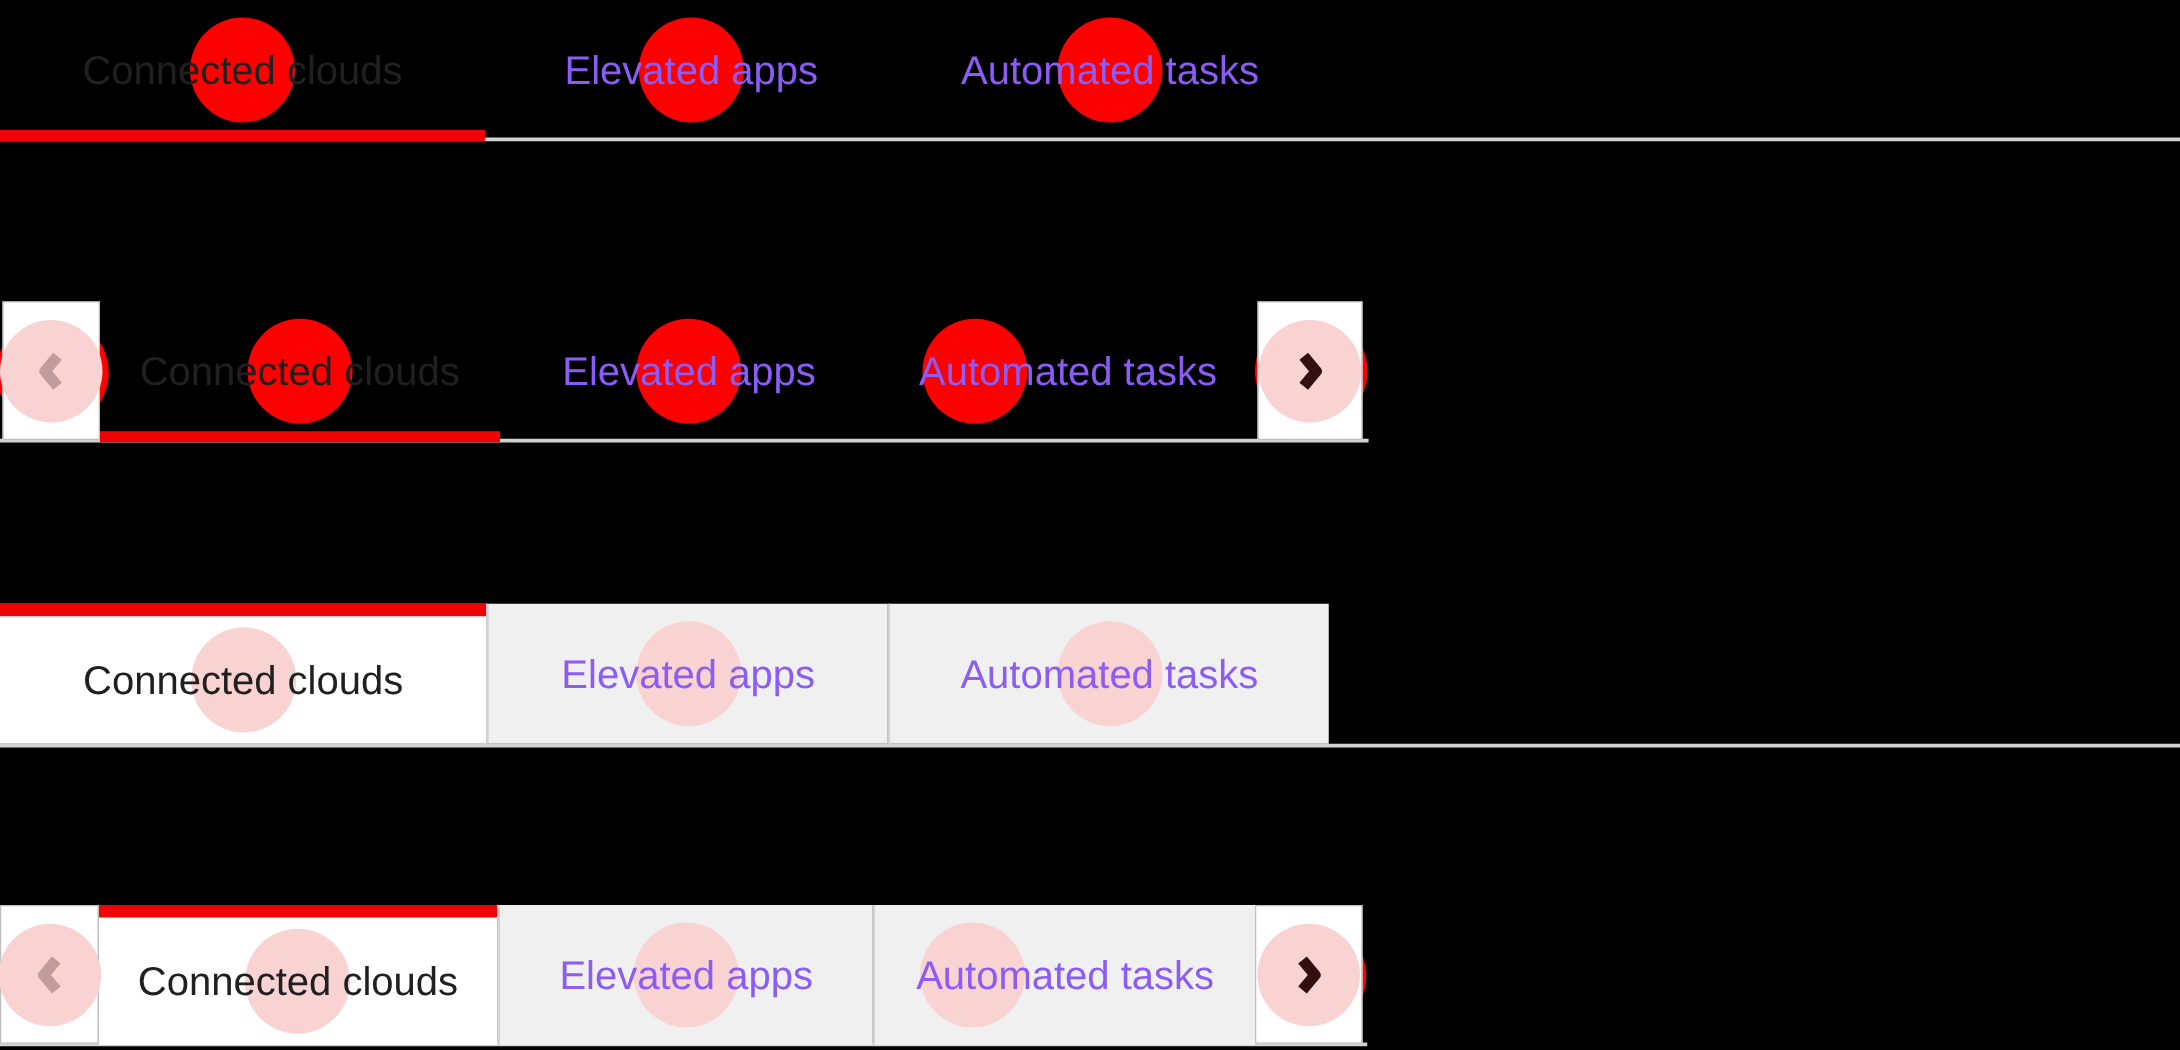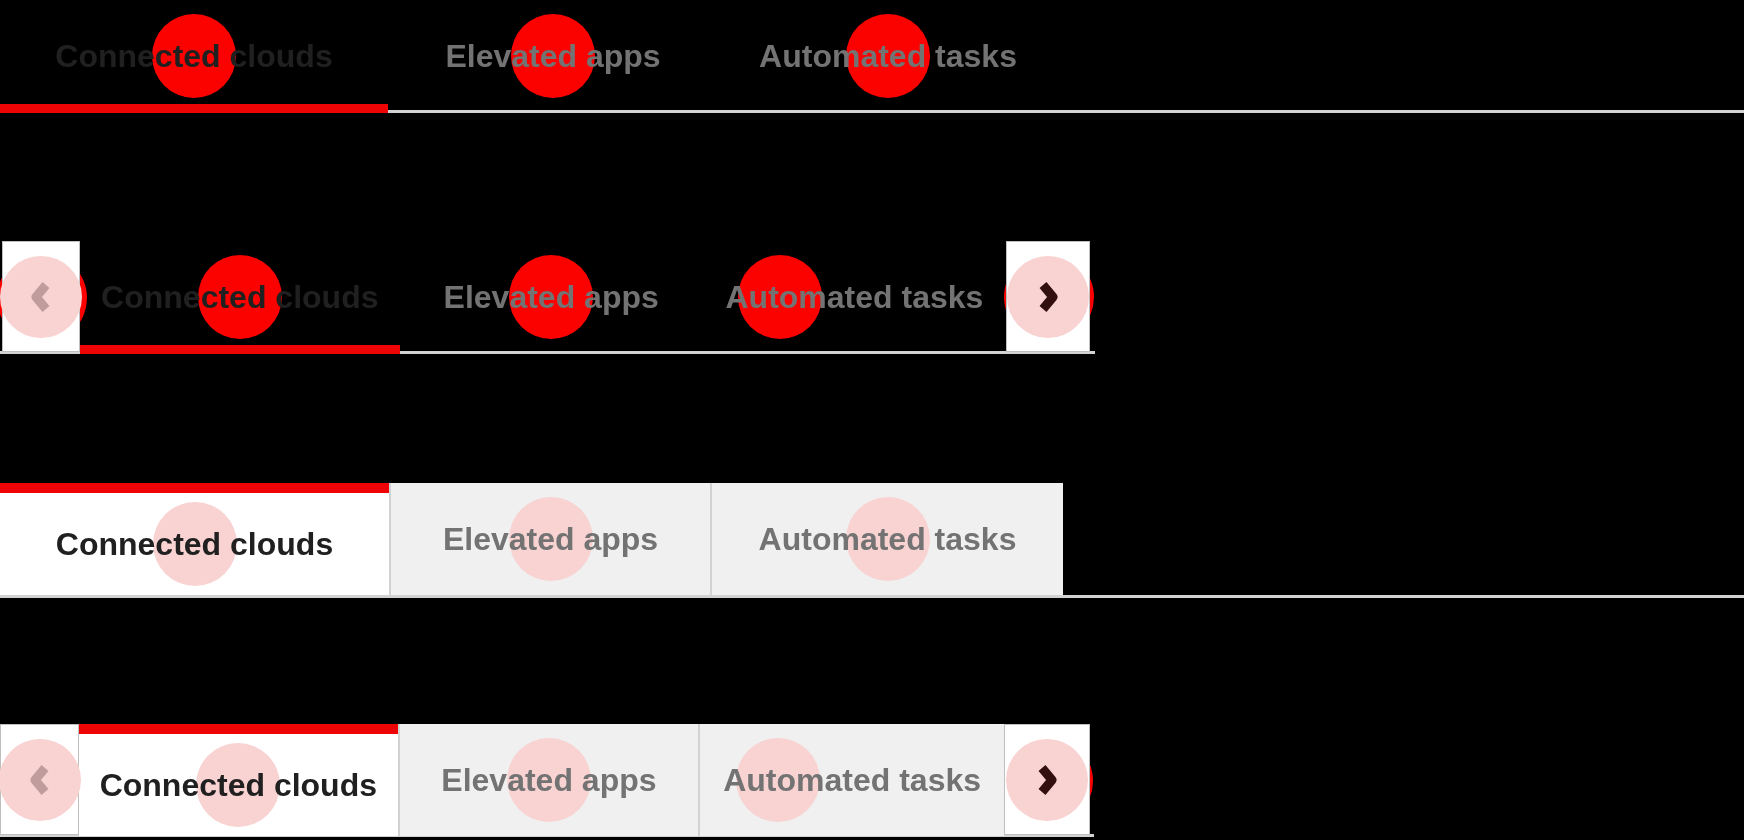--- a/index.html
+++ b/index.html
@@ -13,22 +13,22 @@
 
   .row-line{position:absolute;left:0;top:110px;height:3px;background:#d2d2d2;z-index:1;}
   .row3 .row-line{top:112px;}
   .line-full{width:1744px;}
   .line-r2{width:1095px;}
   .line-r4{width:1094px;}
 
   
   .u-tabs{display:flex;height:112px;position:relative;z-index:2;}
   .tab{position:relative;display:flex;align-items:center;justify-content:center;
-       font-size:32px;color:#737373;white-space:nowrap;cursor:pointer;}
-  .tab .tab-label{position:relative;z-index:2;font-weight:bold;}
+       font-size:32px;color:#8b5cf6;white-space:nowrap;cursor:pointer;}
+  .tab .tab-label{position:relative;z-index:2;}
   .u-tab.active{color:#202020;}
   .u-underline{position:absolute;left:0;right:0;bottom:-1px;height:9px;background:#ee0404;z-index:3;}
 
   
   .click-dot{position:absolute;width:84px;height:84px;border-radius:50%;
              left:50%;top:50%;transform:translate(-50%,-50%);z-index:1;}
   .dot-red{background:#fb0100;}
   .dot-pink{background:#f9d2d2;}
   .click-dot.shifted{left:calc(50% - 74px);}
 

